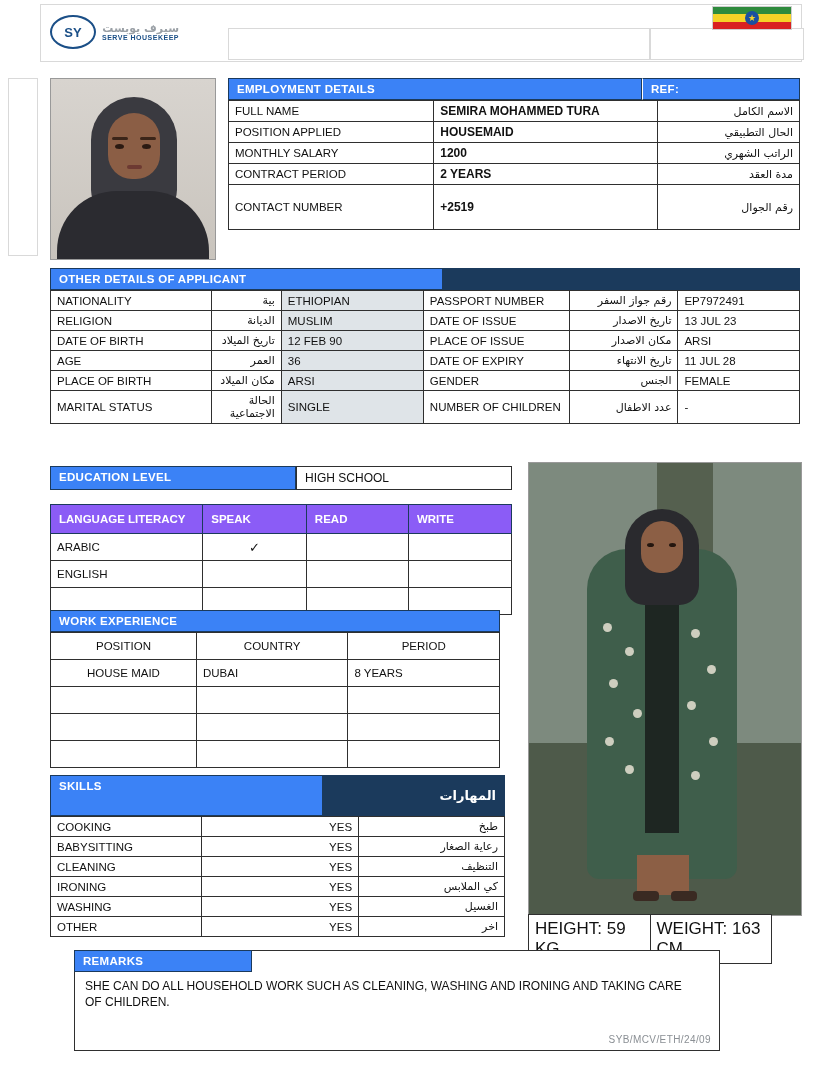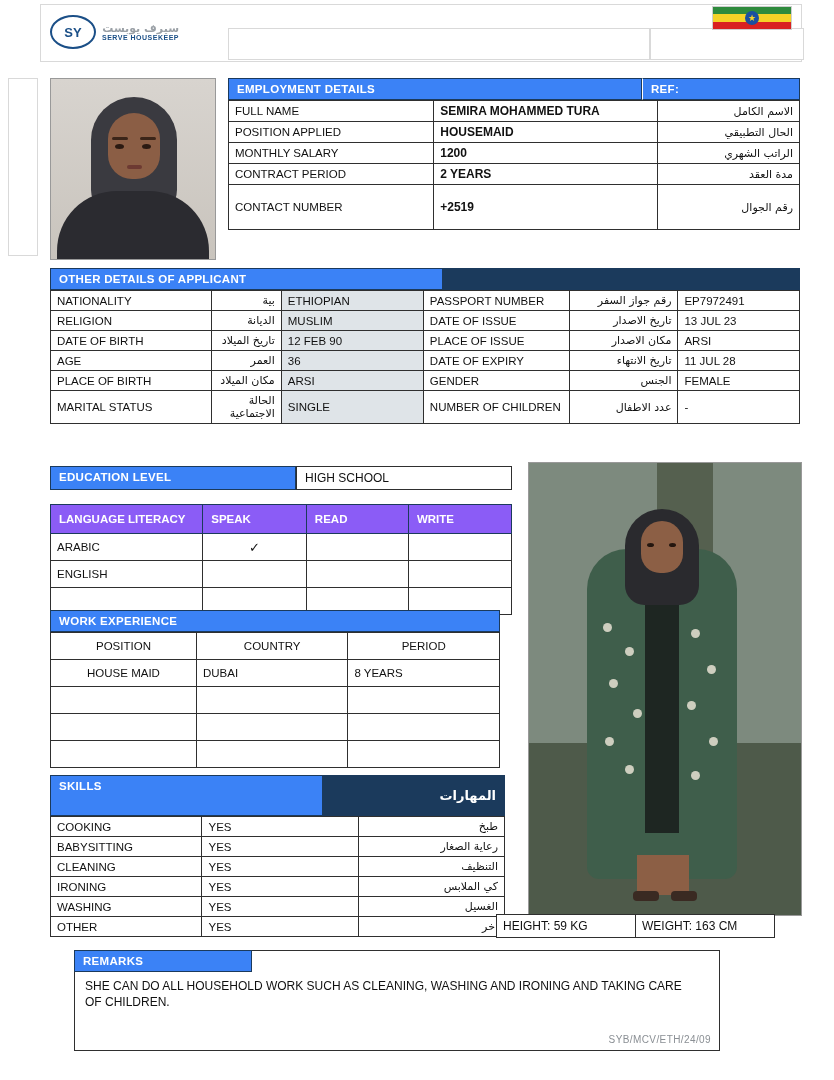--- a/index.html
+++ b/index.html
@@ -144,21 +144,21 @@
   #work td.c1{width:150px;}
   #work td.c2{width:152px;}
   #work .sub td{text-align:center;font-weight:normal;}
 
   
   #skills{left:50px;top:775px;width:455px;}
   #skills .hdrrow{display:flex;}
   #skills .hdrrow .a{width:255px;}
   #skills .hdrrow .b{flex:1;background:#1b3a5c;border:1px solid #1b3a5c;color:#fff;text-align:right;font-weight:bold;padding:12px 8px;font-size:13px;}
   #skills td.s0{width:147px;}
-  #skills td.s1{width:160px;text-align:left;}
+  #skills td.s1{width:160px;text-align:right;}
   #skills td.s2{width:146px;text-align:right;}
 
   
   .fullphoto{
     position:absolute;left:528px;top:462px;width:272px;height:452px;
     border:1px solid #999;overflow:hidden;background:#8e9a8f;
   }
   .fp-bg{position:absolute;inset:0;background:linear-gradient(#6f7a70,#55604f);}
   .fp-wall{position:absolute;left:0;top:0;width:100%;height:62%;background:#7d8a7e;}
   .fp-floor{position:absolute;left:0;bottom:0;width:100%;height:38%;background:#4e5a4a;}
@@ -180,22 +180,22 @@
   }
   .fp-eye{position:absolute;width:7px;height:4px;background:#24160f;border-radius:50%;top:80px;}
   .fp-eye.l{left:118px;} .fp-eye.r{left:140px;}
   .fp-legs{position:absolute;left:108px;top:392px;width:52px;height:40px;background:#8c5f45;}
   .fp-shoe{position:absolute;top:428px;width:26px;height:10px;background:#3a2a22;border-radius:4px;}
   .fp-shoe.l{left:104px;} .fp-shoe.r{left:142px;}
   .fp-flowers{position:absolute;left:66px;top:150px;width:130px;height:180px;}
   .fl{position:absolute;width:9px;height:9px;border-radius:50%;background:#e7e2d4;opacity:.85;}
 
   .hw-row{
-    position:absolute;left:496px;top:914px;width:279px;
-    display:flex;font-size:12px;
+    position:absolute;left:528px;top:914px;width:244px;
+    display:flex;font-size:17px;
   }
   .hw-row div{
     border:1px solid #2f2f2f;padding:4px 6px;flex:1;background:#fff;
   }
   .hw-row div + div{border-left:none;}
 
   
   #remarks{left:74px;top:950px;width:646px;}
   #remarks .hdrbar{width:160px;}
   #remarks .body{

